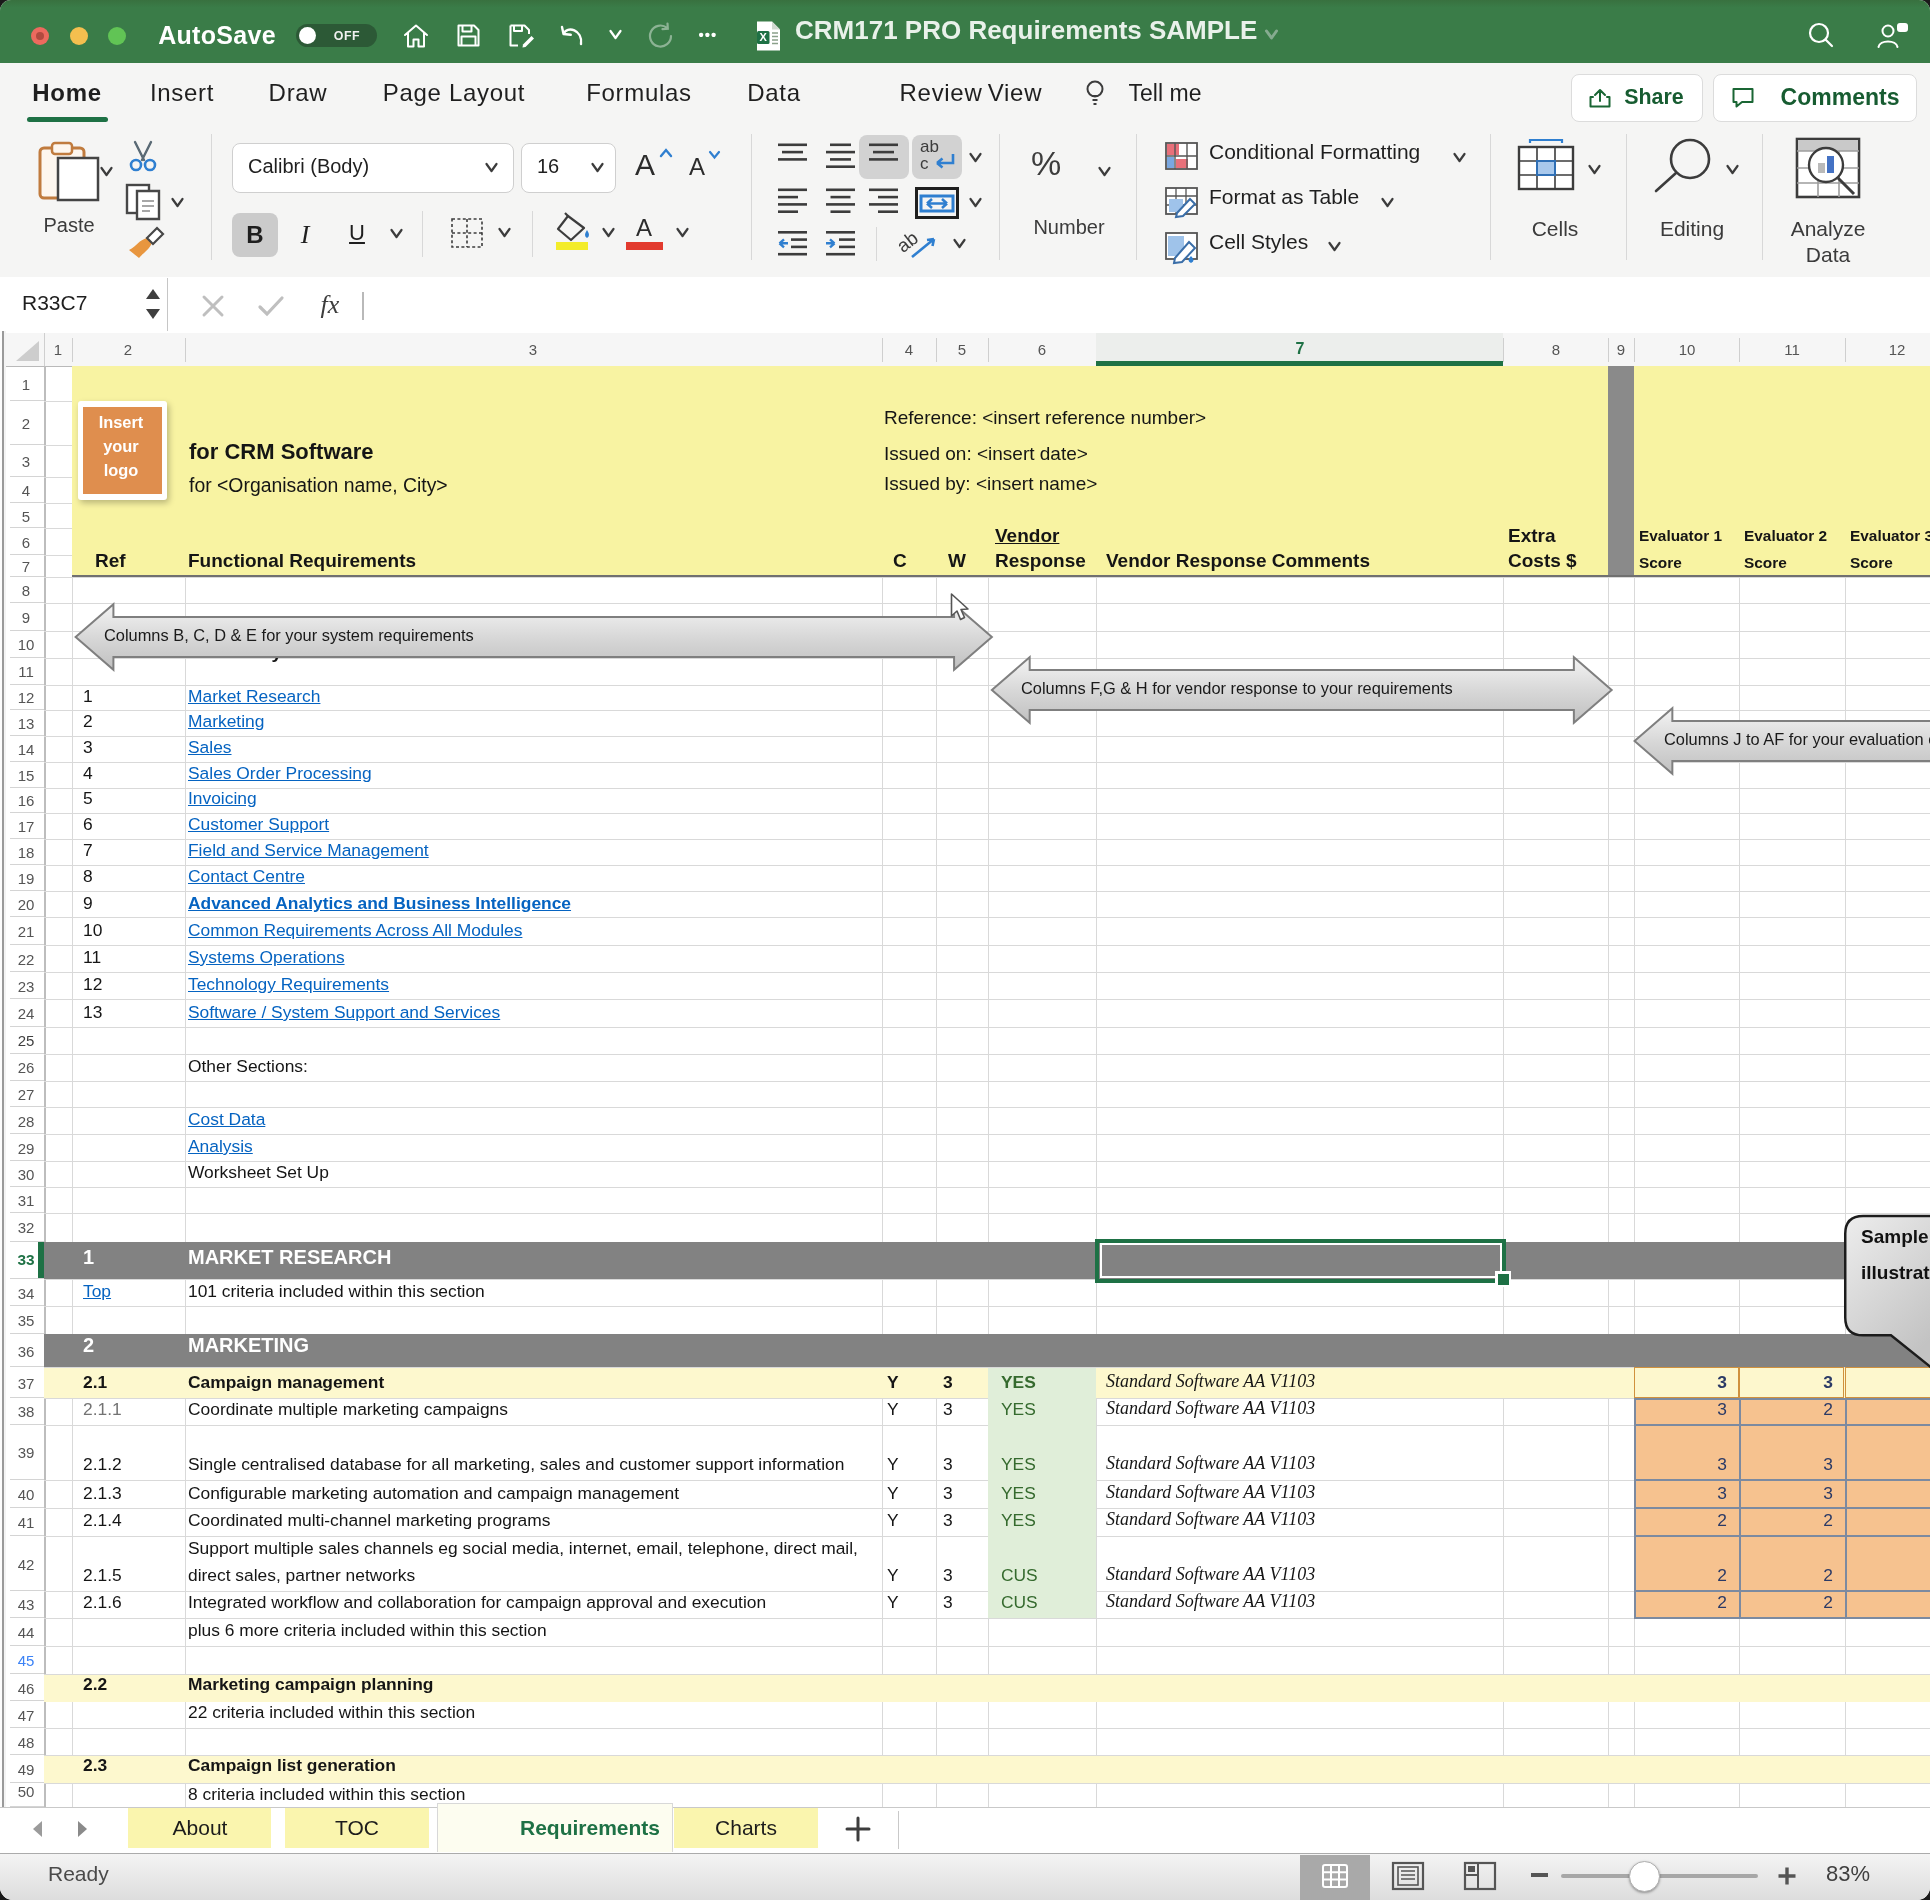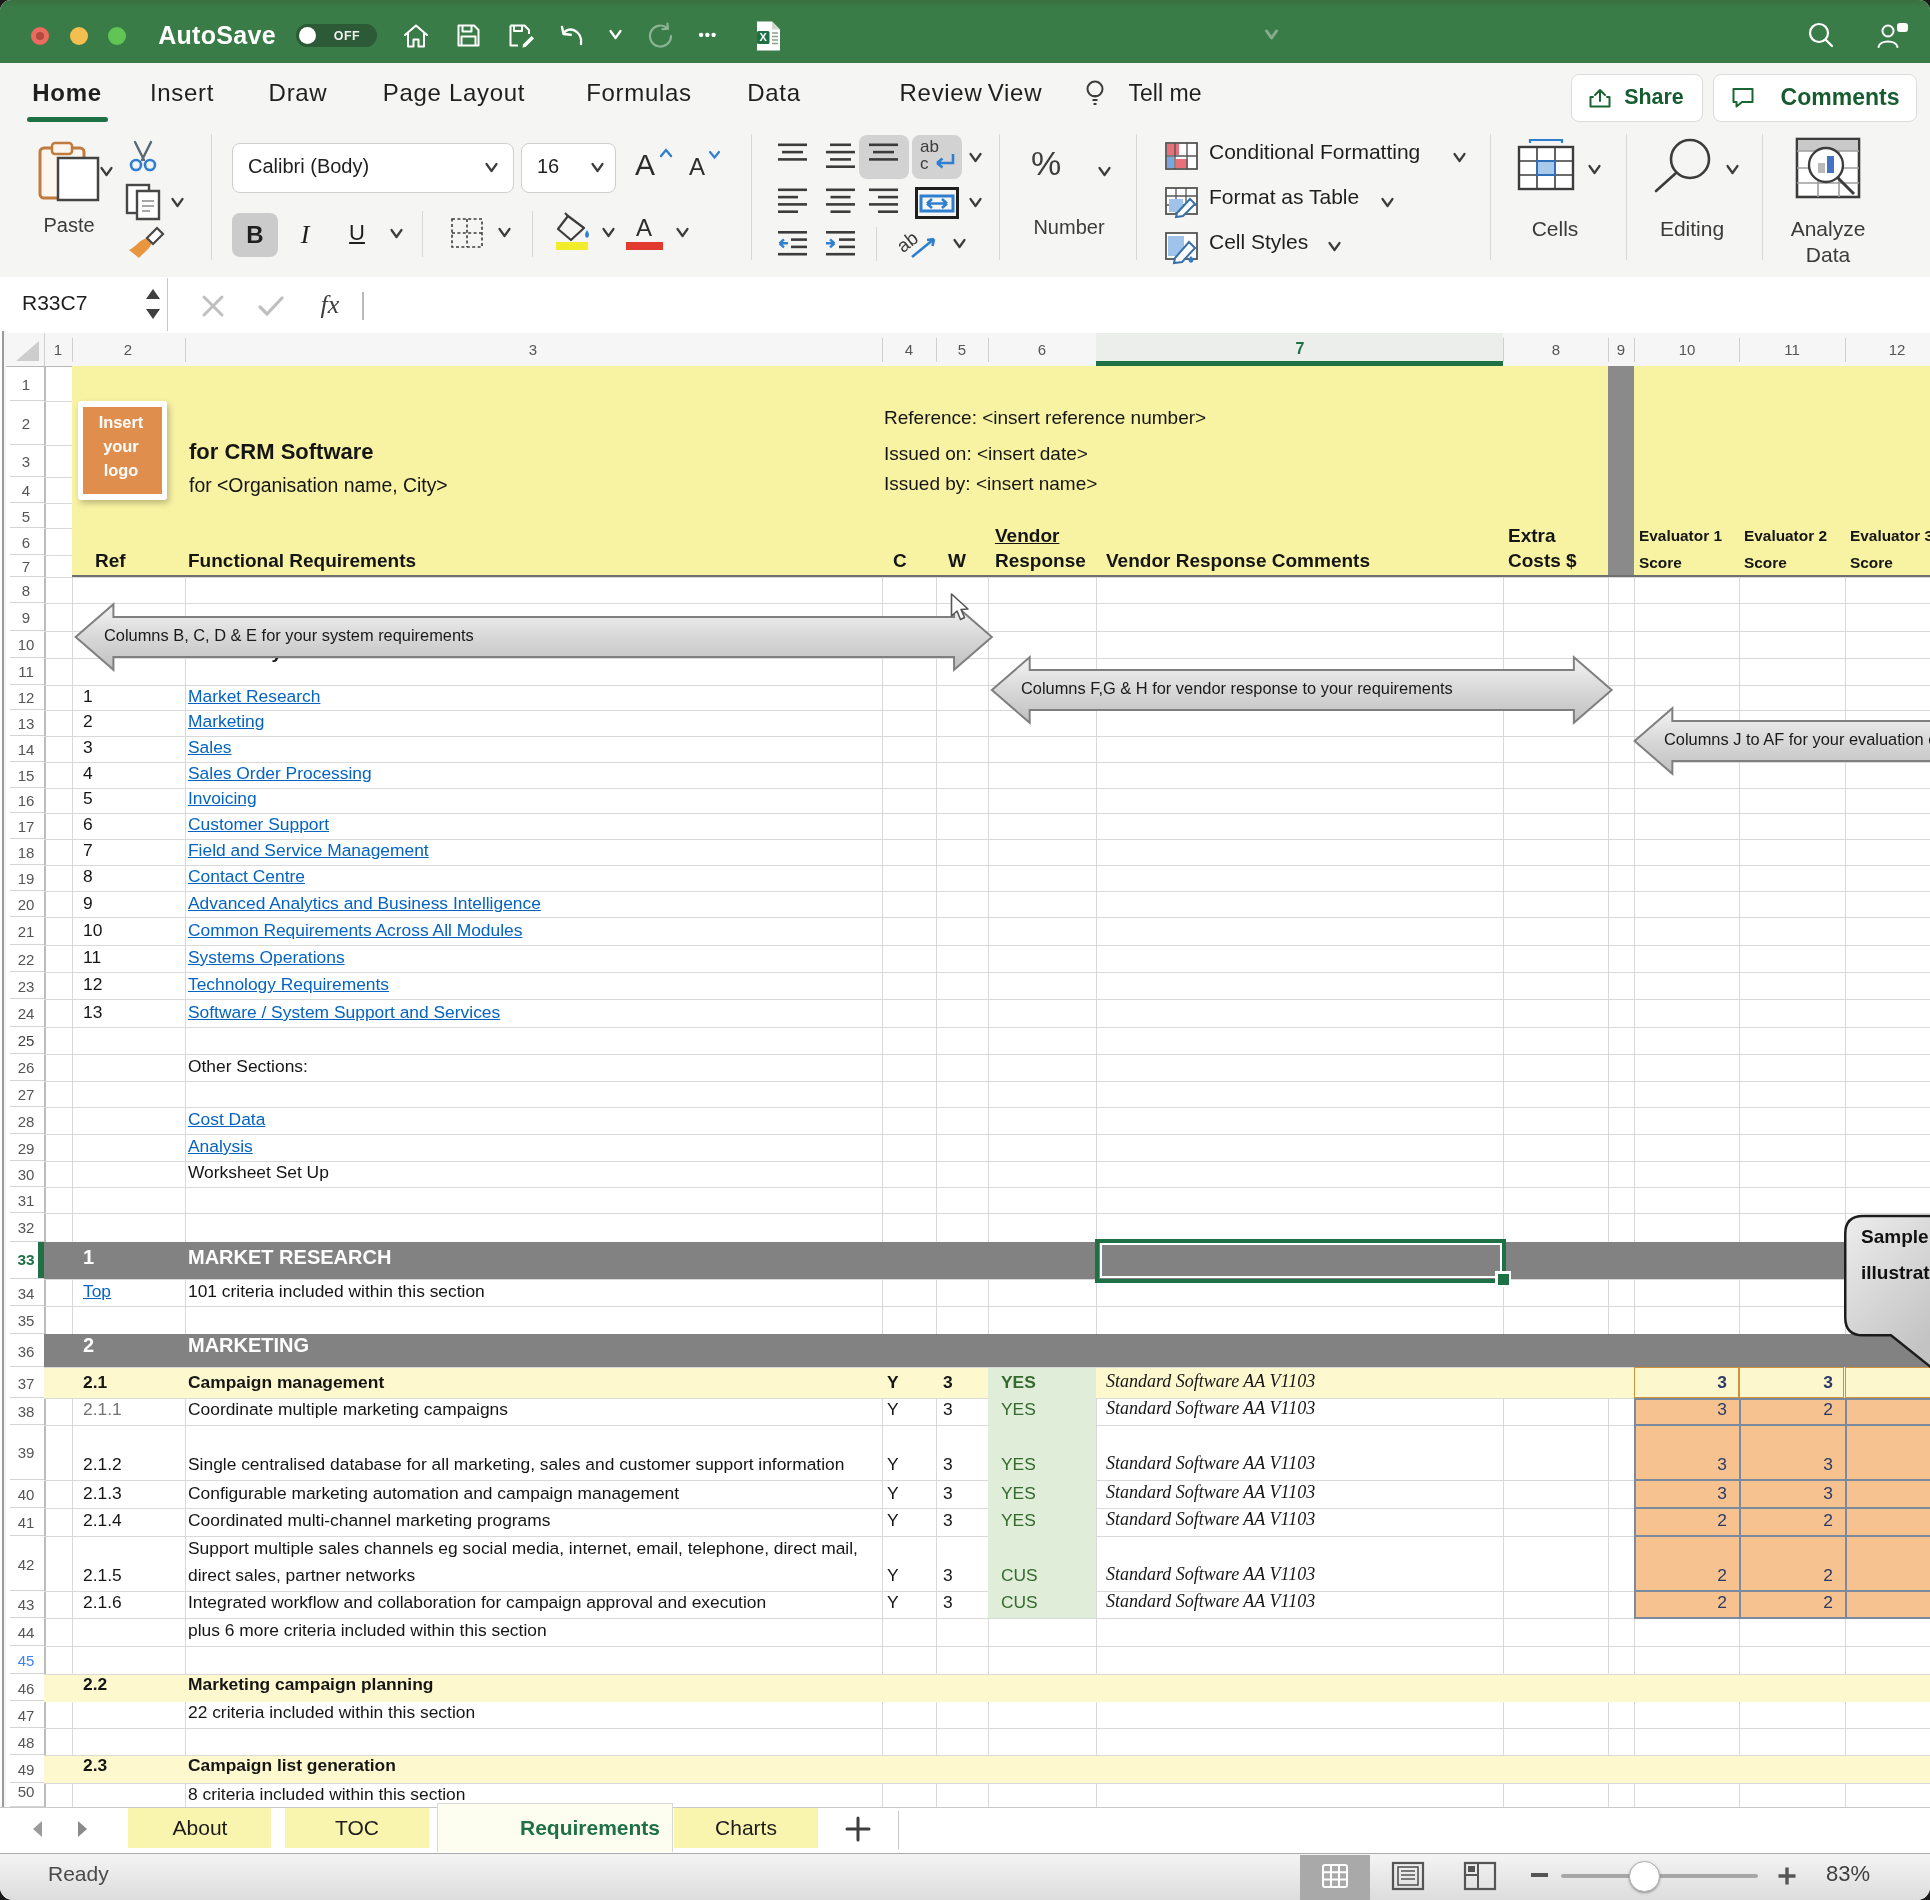--- a/index.html
+++ b/index.html
@@ -42,20 +42,21 @@
 <div class="tx" style="left:708px;top:34px;transform:translate(-50%,-50%);font-size:15px;color:#ffffff;font-weight:bold;letter-spacing:1px;">•••</div>
 <svg class="a" style="left:753px;top:20px" width="30" height="32" viewBox="0 0 30 32">
       <path d="M4 1.5 H19 L27 9.5 V30.5 H4 Z" fill="#fff"></path>
       <path d="M19 1.5 L27 9.5 H19 Z" fill="#cfd8cf"></path>
       <rect x="4" y="11" width="12.5" height="13" rx="1.5" fill="#1e7145"></rect>
       <text x="10.2" y="21" font-size="11" font-weight="bold" fill="#fff" text-anchor="middle" font-family="Liberation Sans">X</text>
       <g stroke="#8aa08a" stroke-width="1.3">
         <path d="M19 13 H25 M19 16.5 H25 M19 20 H25 M19 23.5 H25"></path>
       </g>
     </svg>
+<div class="tx" style="left:795px;top:14px;font-size:26px;line-height:33px;color:#e9f1ea;font-weight:bold;">CRM171 PRO Requirements SAMPLE</div>
 <svg class="a" style="left:1265px;top:30px" width="13" height="9" viewBox="0 0 13.0 9.0">
       <path d="M1.5 1 L6.5 8.0 L11.5 1" stroke="#86ab90" stroke-width="3" fill="none" stroke-linecap="round" stroke-linejoin="round"></path>
     </svg>
 <svg class="a" style="left:1806px;top:21px" width="30" height="30" viewBox="0 0 30 30">
       <circle cx="13" cy="12" r="9" stroke="#fff" stroke-width="2.2" fill="none"></circle>
       <path d="M19.5 18.5 L26 25" stroke="#fff" stroke-width="2.2" stroke-linecap="round"></path>
     </svg>
 <svg class="a" style="left:1875px;top:21px" width="34" height="30" viewBox="0 0 34 30">
       <circle cx="13" cy="10" r="5.5" stroke="#fff" stroke-width="2" fill="none"></circle>
       <path d="M3.5 26 C4.5 18.5 21.5 18.5 22.5 26" stroke="#fff" stroke-width="2" fill="none" stroke-linecap="round"></path>
@@ -579,21 +580,21 @@
 <div class="tx" style="left:188px;top:762px;font-size:17.4px;line-height:22px;color:#0563c1;font-weight:normal;text-decoration:underline;">Sales Order Processing</div>
 <div class="tx" style="left:83px;top:787px;font-size:17.4px;line-height:22px;color:#151515;font-weight:normal;">5</div>
 <div class="tx" style="left:188px;top:787px;font-size:17.4px;line-height:22px;color:#0563c1;font-weight:normal;text-decoration:underline;">Invoicing</div>
 <div class="tx" style="left:83px;top:813px;font-size:17.4px;line-height:22px;color:#151515;font-weight:normal;">6</div>
 <div class="tx" style="left:188px;top:813px;font-size:17.4px;line-height:22px;color:#0563c1;font-weight:normal;text-decoration:underline;">Customer Support</div>
 <div class="tx" style="left:83px;top:839px;font-size:17.4px;line-height:22px;color:#151515;font-weight:normal;">7</div>
 <div class="tx" style="left:188px;top:839px;font-size:17.4px;line-height:22px;color:#0563c1;font-weight:normal;text-decoration:underline;">Field and Service Management</div>
 <div class="tx" style="left:83px;top:865px;font-size:17.4px;line-height:22px;color:#151515;font-weight:normal;">8</div>
 <div class="tx" style="left:188px;top:865px;font-size:17.4px;line-height:22px;color:#0563c1;font-weight:normal;text-decoration:underline;">Contact Centre</div>
 <div class="tx" style="left:83px;top:892px;font-size:17.4px;line-height:22px;color:#151515;font-weight:normal;">9</div>
-<div class="tx" style="left:188px;top:892px;font-size:17.4px;line-height:22px;color:#0563c1;font-weight:normal;text-decoration:underline;">Advanced Analytics and Business Intelligence</div>
+<div class="tx" style="left:188px;top:892px;font-size:17.4px;line-height:22px;color:#0563c1;font-weight:bold;text-decoration:underline;">Advanced Analytics and Business Intelligence</div>
 <div class="tx" style="left:83px;top:919px;font-size:17.4px;line-height:22px;color:#151515;font-weight:normal;">10</div>
 <div class="tx" style="left:188px;top:919px;font-size:17.4px;line-height:22px;color:#0563c1;font-weight:normal;text-decoration:underline;">Common Requirements Across All Modules</div>
 <div class="tx" style="left:83px;top:946px;font-size:17.4px;line-height:22px;color:#151515;font-weight:normal;">11</div>
 <div class="tx" style="left:188px;top:946px;font-size:17.4px;line-height:22px;color:#0563c1;font-weight:normal;text-decoration:underline;">Systems Operations</div>
 <div class="tx" style="left:83px;top:973px;font-size:17.4px;line-height:22px;color:#151515;font-weight:normal;">12</div>
 <div class="tx" style="left:188px;top:973px;font-size:17.4px;line-height:22px;color:#0563c1;font-weight:normal;text-decoration:underline;">Technology Requirements</div>
 <div class="tx" style="left:83px;top:1001px;font-size:17.4px;line-height:22px;color:#151515;font-weight:normal;">13</div>
 <div class="tx" style="left:188px;top:1001px;font-size:17.4px;line-height:22px;color:#0563c1;font-weight:normal;text-decoration:underline;">Software / System Support and Services</div>
 <div class="tx" style="left:188px;top:1055px;font-size:17.4px;line-height:22px;color:#151515;font-weight:normal;">Other Sections:</div>
 <div class="tx" style="left:188px;top:1108px;font-size:17.4px;line-height:22px;color:#0563c1;font-weight:normal;text-decoration:underline;">Cost Data</div>

